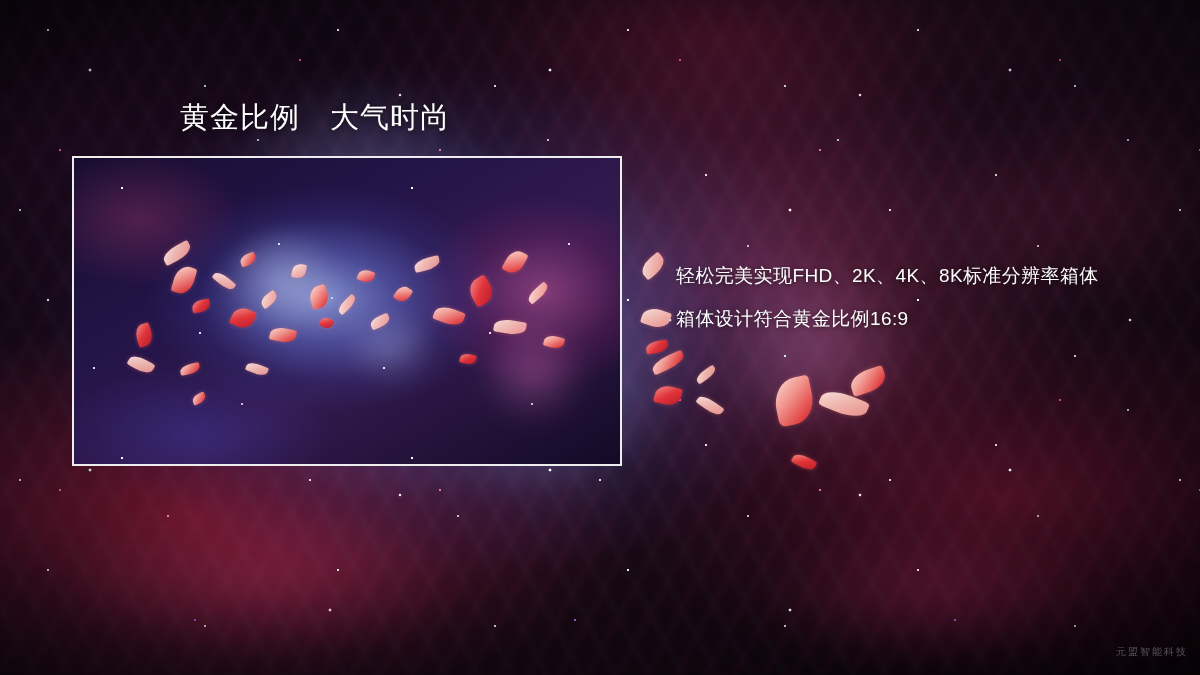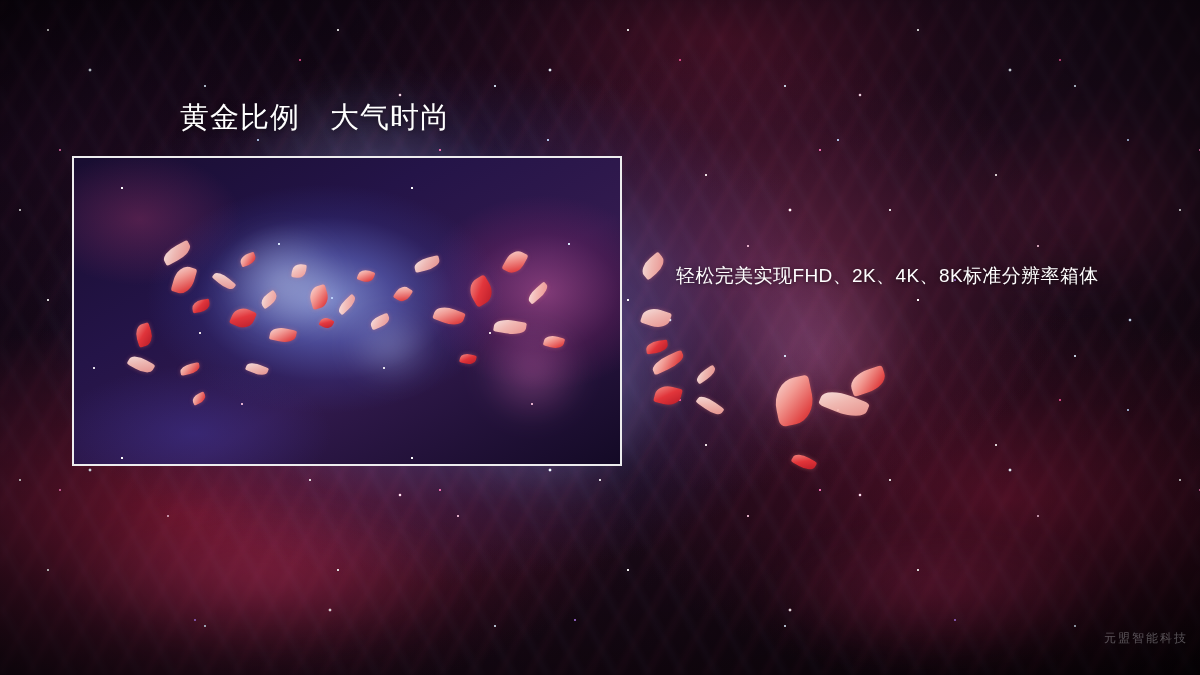--- a/index.html
+++ b/index.html
@@ -230,22 +230,22 @@
     line-height: 43px;
     color: #ffffff;
     letter-spacing: 0.4px;
     white-space: nowrap;
     text-shadow: 0 1px 5px rgba(0,0,0,0.6);
   }
 
   #watermark {
     position: absolute;
     right: 12px;
-    bottom: 28px;
-    font-size: 12px;
+    bottom: 16px;
+    font-size: 10px;
     letter-spacing: 2px;
     color: rgba(190,190,195,0.42);
   }
 </style>
 </head>
 <body>
 
 <div id="slide">
 
   <div class="bg-layer bg-base"></div>
@@ -302,17 +302,18 @@
     <div class="petal" style="left:106px;top:206px;width:20px;height:10px;transform:rotate(-12deg);"></div>
     <div class="petal pale" style="left:172px;top:206px;width:22px;height:10px;transform:rotate(22deg);"></div>
     <div class="petal" style="left:118px;top:236px;width:14px;height:9px;transform:rotate(-26deg);"></div>
     <div class="petal deep" style="left:386px;top:196px;width:16px;height:10px;transform:rotate(14deg);"></div>
   </div>
 
   <div id="slide-title">黄金比例　大气时尚</div>
 
   <div id="body-text">
     <div class="body-line">轻松完美实现FHD、2K、4K、8K标准分辨率箱体</div>
+    <div class="body-line">箱体设计符合黄金比例16:9</div>
   </div>
 
   <div id="watermark">元盟智能科技</div>
 
 </div>
 
 </body></html>

